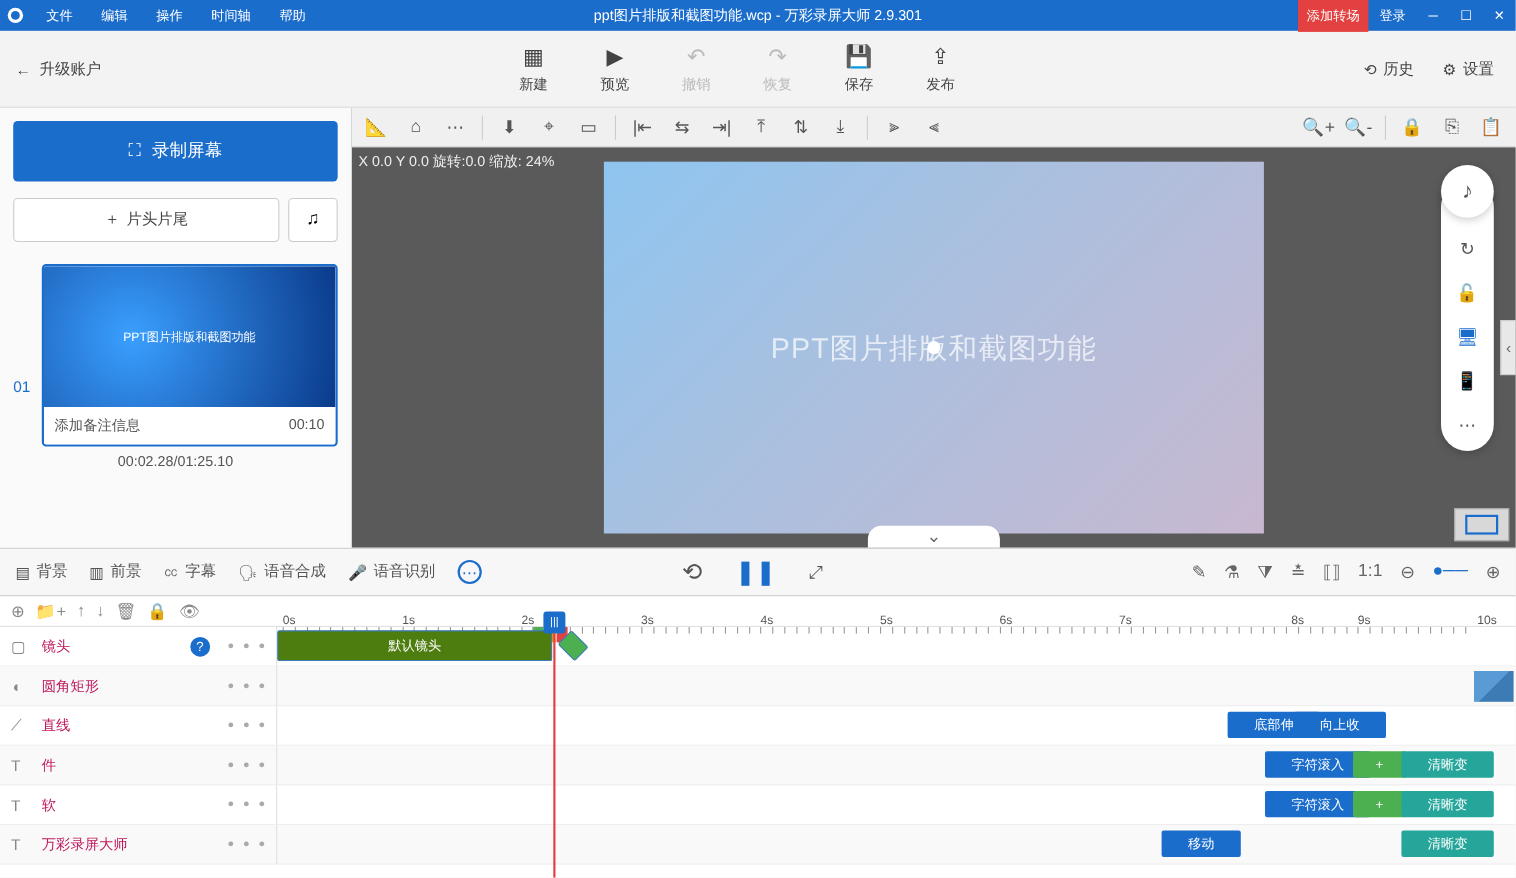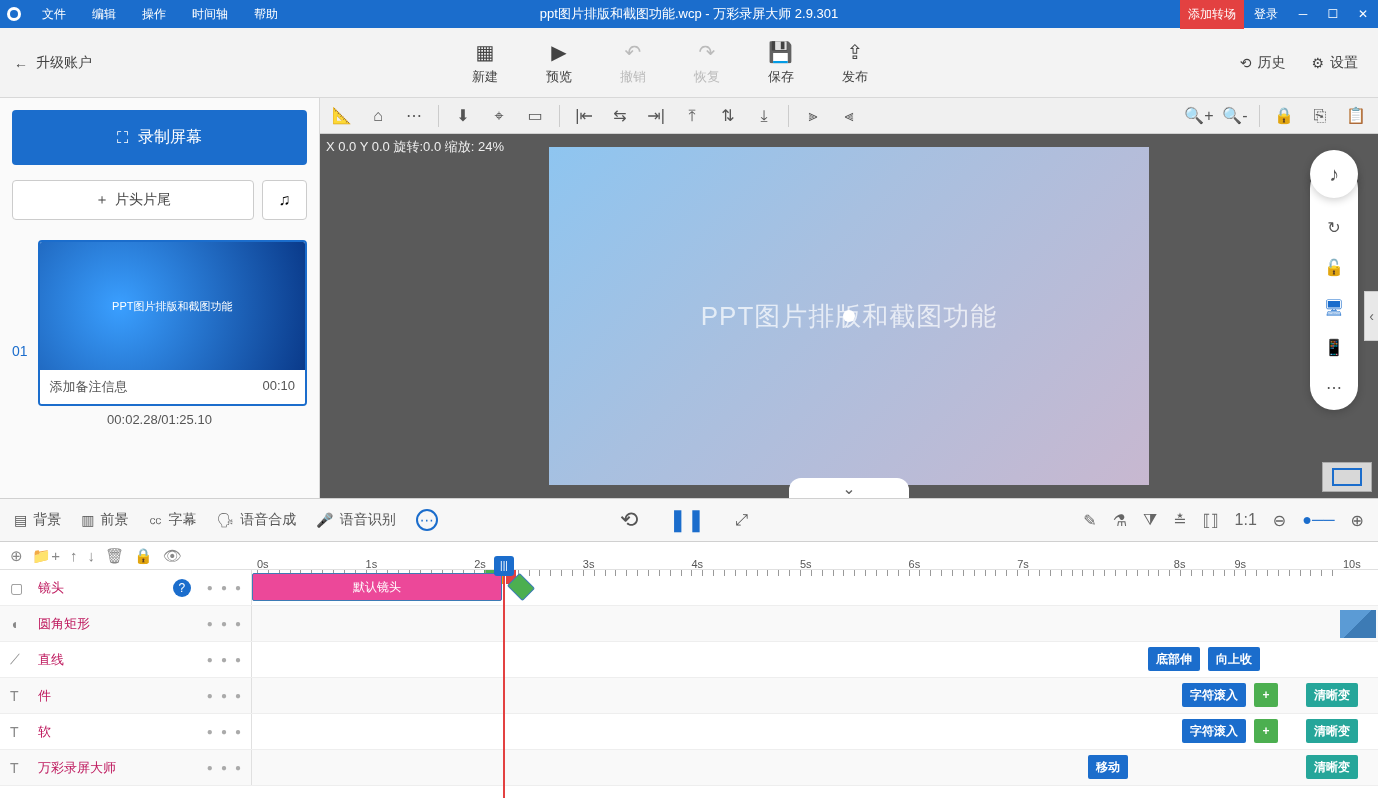--- a/index.html
+++ b/index.html
@@ -91,23 +91,23 @@
 
 .tl-tracks { flex: 1; overflow-y: auto; }
 .track { height: 36px; display: flex; border-bottom: 1px solid #eee; }
 .track:nth-child(even) { background: #f9f9f9; }
 .track-head { width: 252px; display: flex; align-items: center; padding: 0 10px; gap: 10px; border-right: 1px solid #e0e0e0; position:relative; }
 .track-icon { width: 18px; color: #888; font-size: 14px; }
 .track-label { font-size: 13px; color: #be185d; }
 .track-help { width: 18px; height: 18px; border-radius: 50%; background: #1b6dcc; color: #fff; font-size: 12px; display: flex; align-items: center; justify-content: center; margin-left: auto; }
 .track-dots { color: #aaa; margin-left: 6px; display:flex; gap:8px; font-size:10px; }
 .track-body { flex: 1; position: relative; }
-.clip { position: absolute; top: 3px; height: 28px; background: #ec4899; border: 1px solid #3d7bb5; border-radius: 2px; color: #fff; font-size: 12px; display: flex; align-items: center; justify-content: center; }
+.clip { position: absolute; top: 3px; height: 28px; background: #4d7c0f; border: 1px solid #3d7bb5; border-radius: 2px; color: #fff; font-size: 12px; display: flex; align-items: center; justify-content: center; }
 .clip.diamond { width: 22px; background: #4caf50; transform: rotate(45deg); height: 18px; top: 8px; border-radius:2px; }
-.effect-chip { position: absolute; top: 5px; height: 24px; padding: 0 8px; color: #fff; font-size: 12px; display: flex; align-items: center; border-radius: 2px; font-weight: bold; }
+.effect-chip { position: absolute; top: 5px; height: 24px; padding: 0 24px; color: #fff; font-size: 12px; display: flex; align-items: center; border-radius: 2px; }
 .chip-blue { background: #1b6dcc; }
 .chip-teal { background: #26a69a; }
 .chip-plus { width: 24px; background: #4caf50; justify-content: center; }
 .tri-chip { position:absolute; top:4px; right:2px; width:36px; height:28px; background:linear-gradient(135deg,#5b9bd5 50%, #3d7bb5 50%); }
 
 svg { display: block; }
 </style>
 </head>
 <body>
 

